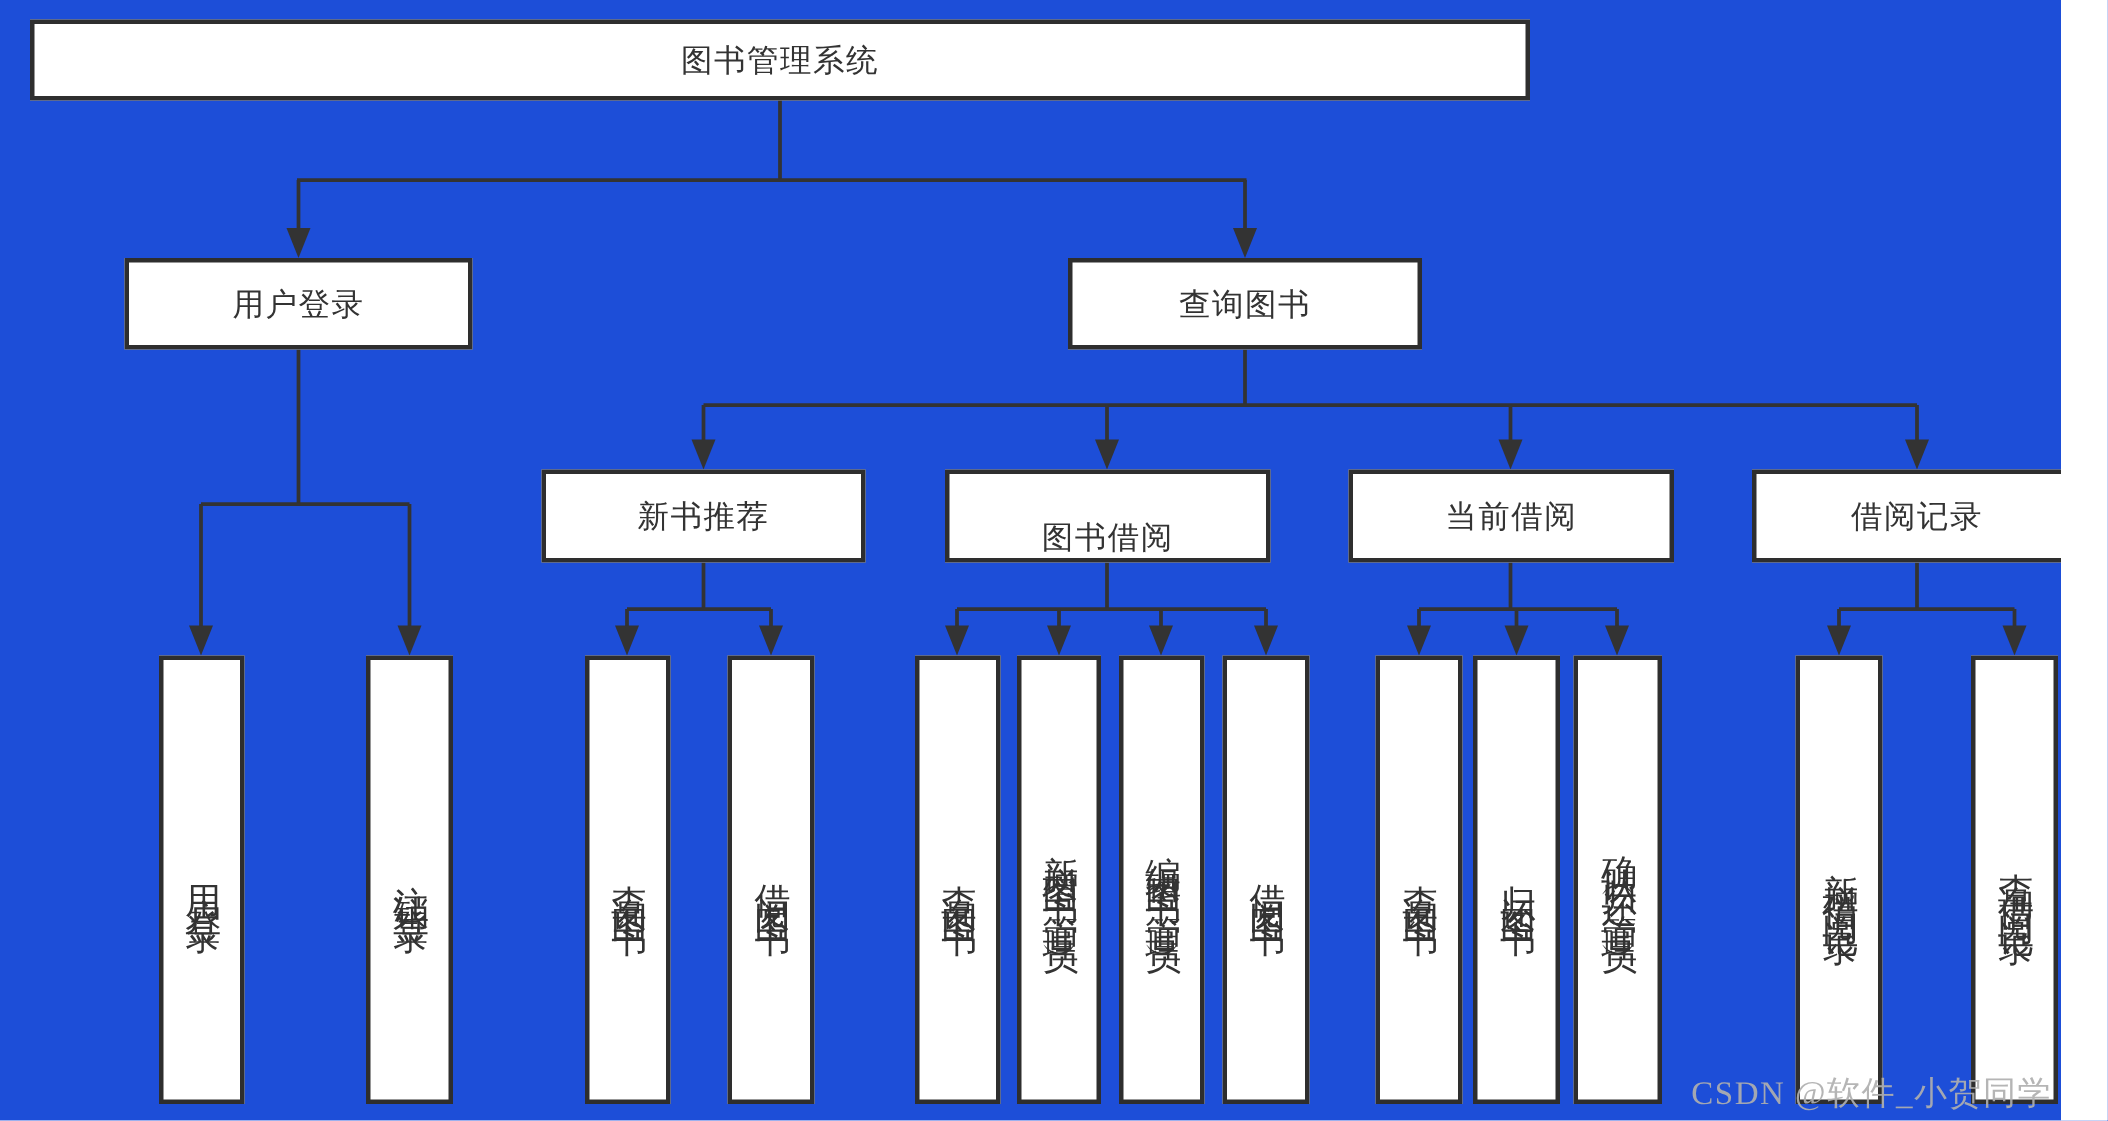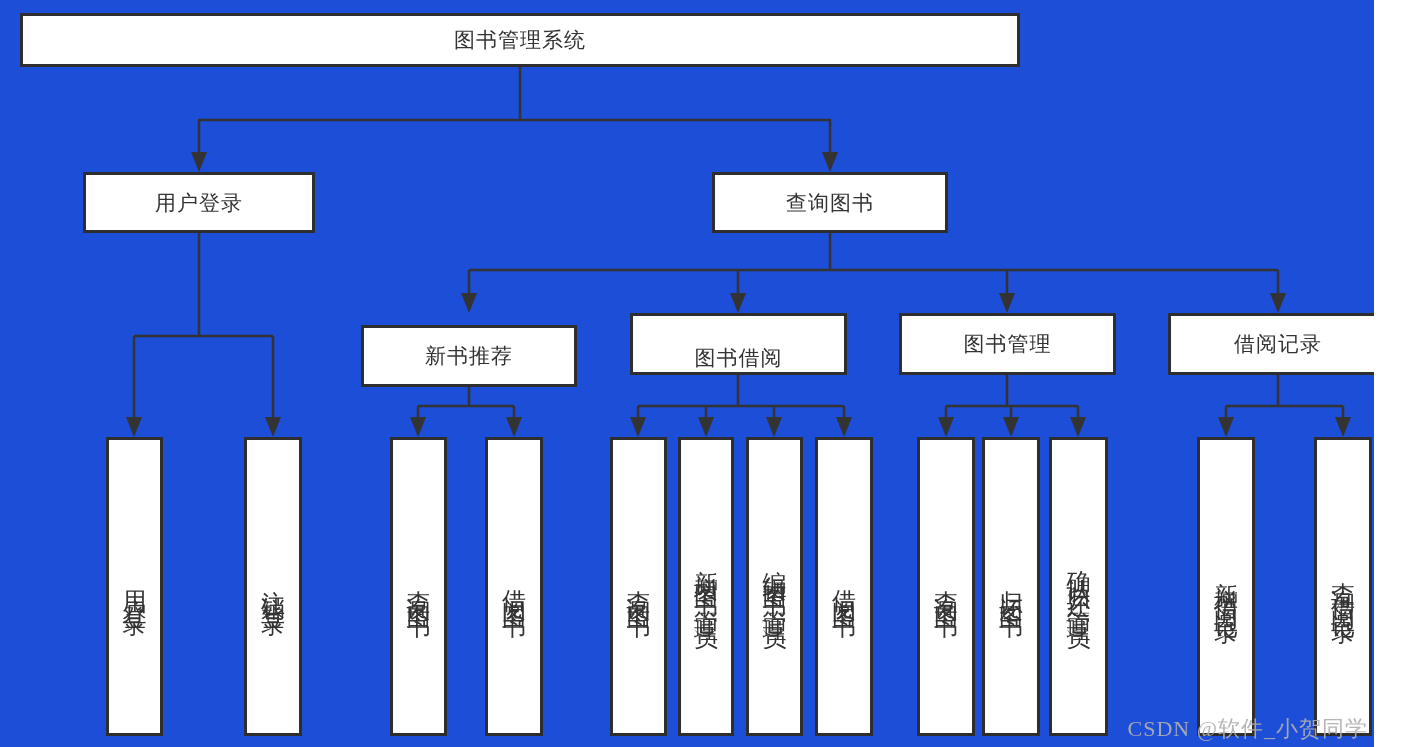--- a/index.html
+++ b/index.html
@@ -45,21 +45,21 @@
     color: #333333;
     white-space: nowrap;
     line-height: 1;
   }
   
   #node-root   { left: 20px;  top: 13px;  width: 1000px; height: 54px; }
   
   #node-l2-0   { left: 83px;  top: 172px; width: 232px; height: 61px; }
   #node-l2-1   { left: 712px; top: 172px; width: 236px; height: 61px; }
   
-  #node-l3-0   { left: 361px;  top: 313px; width: 216px; height: 62px; margin-top: 12px; }
+  #node-l3-0   { left: 361px;  top: 313px; width: 216px; height: 62px; }
   #node-l3-1   { left: 630px;  top: 313px; width: 217px; height: 62px; align-items: flex-end; }
   #node-l3-2   { left: 899px;  top: 313px; width: 217px; height: 62px; }
   #node-l3-3   { left: 1168px; top: 313px; width: 220px; height: 62px; }
   
   #leaf-0  { left: 106px;  width: 57px; }
   #leaf-1  { left: 244px;  width: 58px; }
   #leaf-2  { left: 390px;  width: 57px; }
   #leaf-3  { left: 485px;  width: 58px; }
   #leaf-4  { left: 610px;  width: 57px; }
   #leaf-5  { left: 678px;  width: 56px; }
@@ -161,21 +161,21 @@
     <span class="label">查询图书</span>
   </div>
 
   <div class="box box-h" id="node-l3-0">
     <span class="label">新书推荐</span>
   </div>
   <div class="box box-h" id="node-l3-1">
     <span class="label">图书借阅</span>
   </div>
   <div class="box box-h" id="node-l3-2">
-    <span class="label">图书管理</span>
+    <span class="label">当前借阅</span>
   </div>
   <div class="box box-h" id="node-l3-3">
     <span class="label">借阅记录</span>
   </div>
 
   <div class="box box-v" id="leaf-0">
     <span class="vtext">用户登录</span>
   </div>
   <div class="box box-v" id="leaf-1">
     <span class="vtext">注销登录</span>

